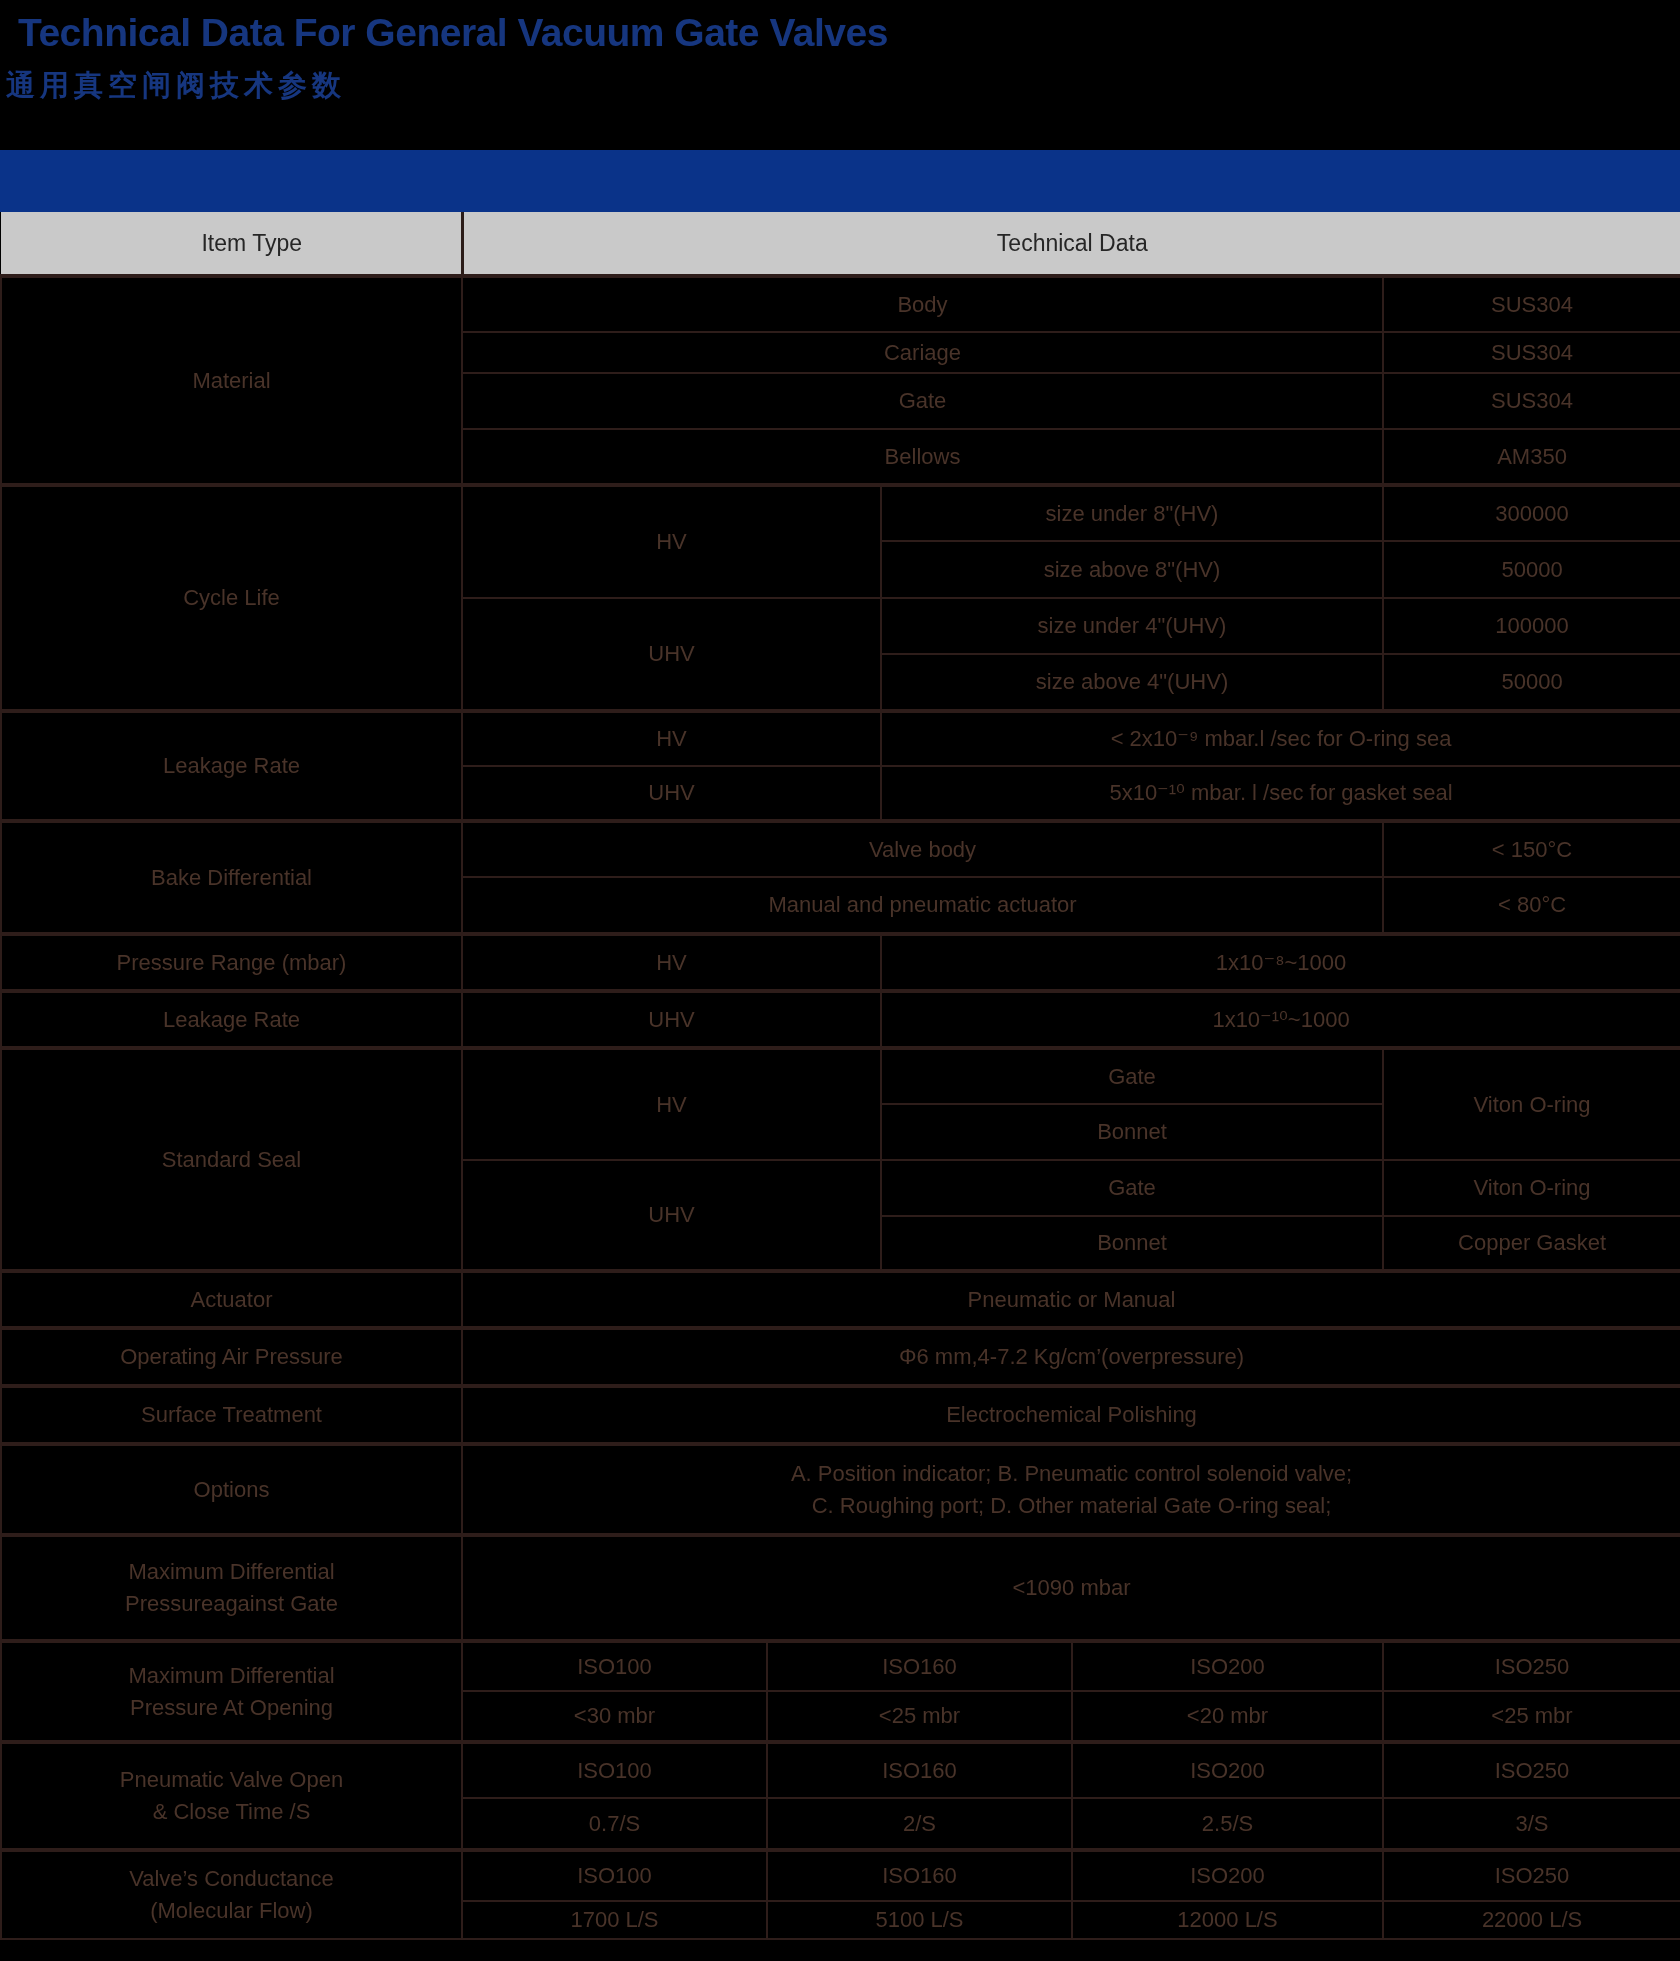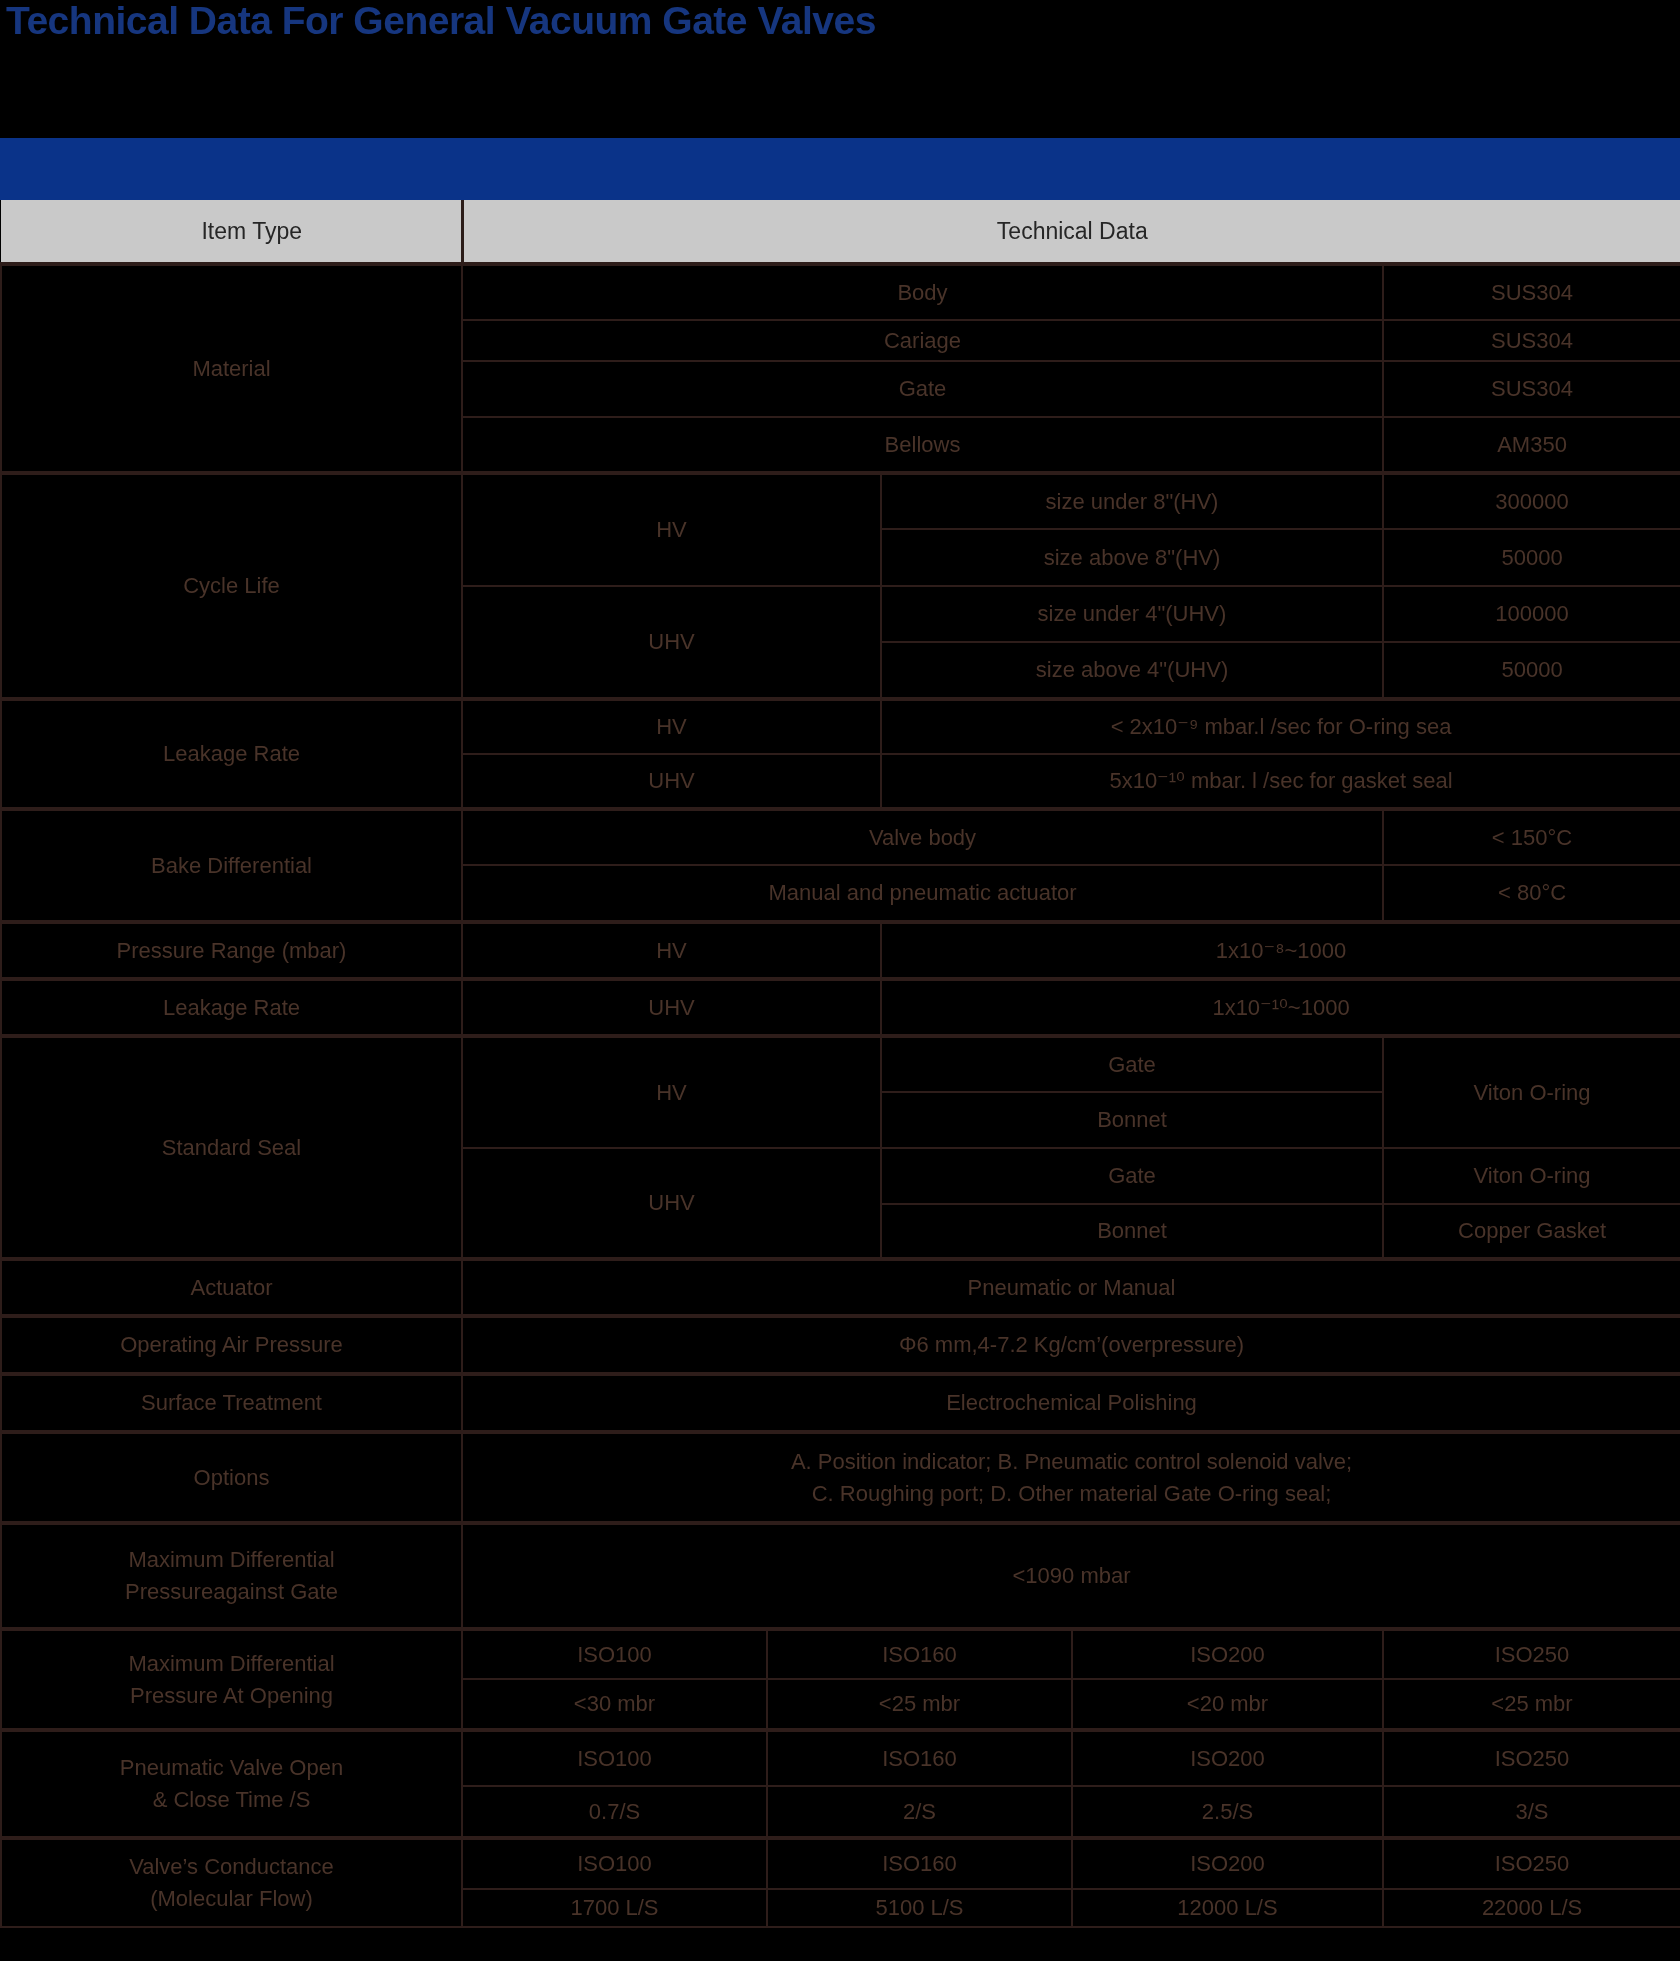--- a/index.html
+++ b/index.html
@@ -4,21 +4,21 @@
 <style>
   html, body {
     margin: 0; padding: 0;
     width: 1680px; height: 1961px;
     background: #000000;
     overflow: hidden;
     font-family: "Liberation Sans", "DejaVu Sans", sans-serif;
   }
   .titlebar { height: 138px; box-sizing: border-box; padding: 0 0 0 6px; }
   .title {
-    margin: 0; padding-top: 0;
+    margin: 12px; padding-top: 0;
     color: #16367f; font-size: 39px; font-weight: bold;
     letter-spacing: -0.5px; line-height: 1.08;
   }
   .subtitle {
     color: #16367f; font-size: 29px; font-weight: bold;
     letter-spacing: 5px; margin-top: 5px;
   }
   .banner { height: 62px; background: #0a3389; }
   table.spec {
     width: 1680px; table-layout: fixed; border-collapse: collapse;
@@ -36,20 +36,21 @@
     white-space: pre-line; line-height: 1.45;
     overflow: hidden;
   }
   tr.sec > td { border-top-width: 4px; }
 </style>
 </head>
 <body>
 
 <div class="titlebar">
   <h1 class="title">Technical Data For General Vacuum Gate Valves</h1>
+  <div class="subtitle">通用真空闸阀技术参数</div>
 </div>
 
 <div class="banner"></div>
 
 <table class="spec">
   <colgroup>
     <col style="width:461px">
       <col style="width:305px">
       <col style="width:114px">
     <col style="width:191px">

